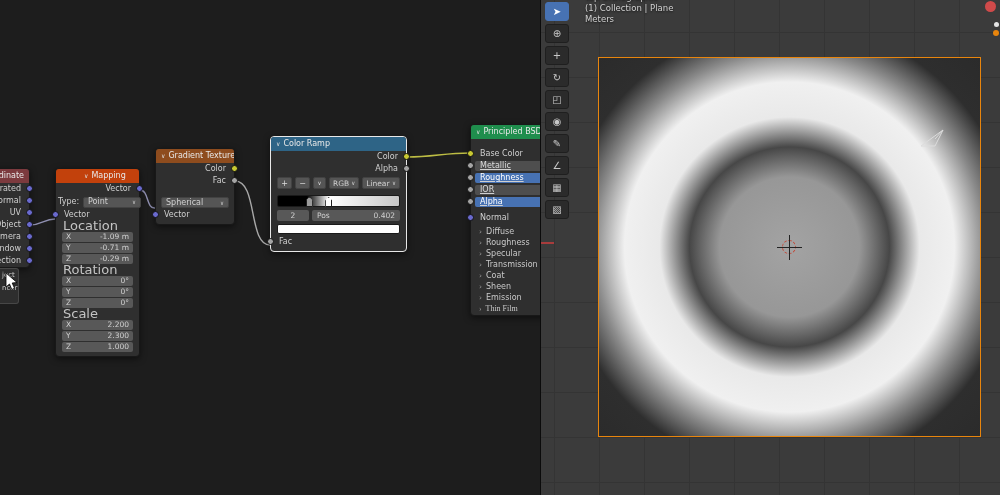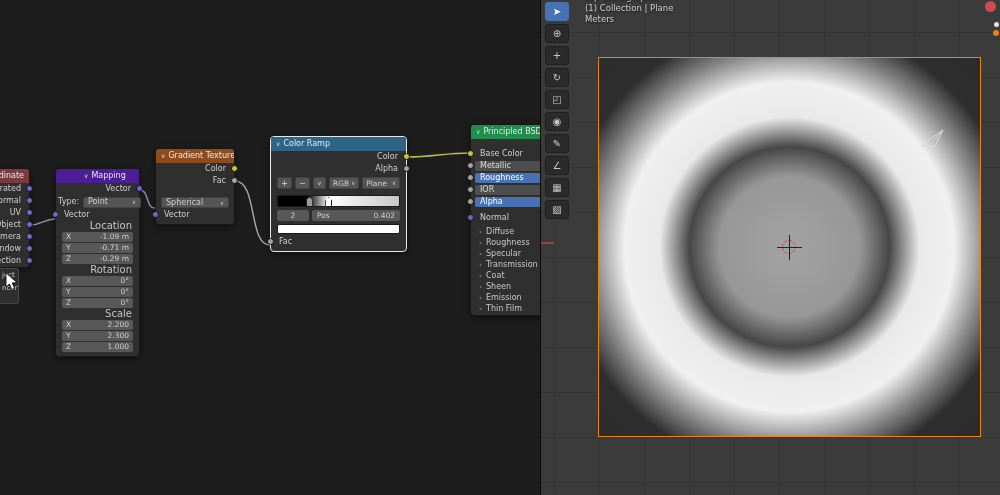--- a/index.html
+++ b/index.html
@@ -11,36 +11,36 @@
   .node-editor{position:absolute;left:0;top:0;width:540px;height:495px;
     background:#1d1d1d;overflow:hidden;}
   .wires{position:absolute;left:0;top:0;pointer-events:none;}
 
   .node{position:absolute;background:#2f2f2f;border:1px solid #181818;border-radius:4px;
     font-size:8px;line-height:12px;color:#d0d0d0;box-shadow:0 2px 6px rgba(0,0,0,.5);}
   .node.selected{border:1px solid #e8e8e8;}
   .node-header{height:14px;line-height:14px;padding:0 5px;border-radius:3px 3px 0 0;
     color:#e8e8e8;white-space:nowrap;overflow:hidden;display:flex;gap:3px;align-items:center;}
   .node-header .chev{font-size:6px;color:#ddd;}
-  .hdr-input{background:#7c3a3e;} .hdr-vector{background:#4c1d95;padding-left:28px;}
+  .hdr-input{background:#7c3a3e;} .hdr-vector{background:#c2410c;padding-left:28px;}
   .hdr-texture{background:#8e4c1e;} .hdr-converter{background:#2e6486;align-items:center;}
   .hdr-shader{background:#1f8e4d;}
 
   .row{position:relative;height:12px;line-height:12px;padding:0 8px;white-space:nowrap;overflow:visible;}
   .row.out{text-align:right;}
   .socket{position:absolute;width:7px;height:7px;border-radius:50%;border:1px solid #111;top:2px;}
   .socket.l{left:-4px;} .socket.r{right:-4px;}
   .sk-vec{background:#6a6ace;} .sk-col{background:#c8c832;} .sk-val{background:#a5a5a5;}
 
   .dropdown{background:#555;border:1px solid #424242;border-radius:2px;height:11px;line-height:10px;
     margin:1px 5px;padding:0 4px;display:flex;justify-content:space-between;align-items:center;}
   .dropdown .arr{font-size:5.5px;color:#ccc;}
   .field{background:#585858;border-radius:2px;height:10px;line-height:10px;margin:1px 6px;
     padding:0 4px;display:flex;justify-content:space-between;font-size:7.5px;}
-  .seclabel{padding:0 7px;height:10px;line-height:10px;font-size:10px;color:#c4c4c4;text-align:right;}
+  .seclabel{padding:0 7px;height:10px;line-height:10px;font-size:13px;color:#c4c4c4;}
   .typebar{display:flex;align-items:center;height:14px;padding:0 0 0 2px;text-align:center;}
   .typebar .dropdown{flex:1;margin:0 5px 0 4px;gap:24px;}
 
   
   .toolrow{display:flex;gap:3px;padding:2px 6px 1px 6px;align-items:center;}
   .sqbtn{background:#555;border:1px solid #424242;border-radius:2px;width:15px;height:12px;
     line-height:11px;text-align:center;font-size:8px;color:#ddd;}
   .sqbtn.sm{width:13px;font-size:5.5px;}
   .dd-inline{background:#555;border:1px solid #424242;border-radius:2px;height:12px;line-height:11px;
     padding:0 3px;display:flex;gap:2px;align-items:center;font-size:7.5px;}
@@ -52,21 +52,21 @@
   .stopmark.inactive{background:#9a9a9a;left:23%;}
   .stopmark.active{background:#fff;left:39%;}
   .idxrow{display:flex;gap:3px;padding:2px 6px 0 6px;}
   .idxfield{background:#585858;border-radius:2px;width:32px;height:11px;line-height:11px;text-align:center;font-size:7.5px;}
   .posfield{background:#585858;border-radius:2px;flex:1;height:11px;line-height:11px;
     padding:0 5px;display:flex;justify-content:space-between;font-size:7.5px;}
   .swatch{height:10px;margin:3px 6px 1px 6px;background:#fff;border-radius:2px;border:1px solid #1a1a1a;}
 
   
   .prow{position:relative;height:12px;line-height:12px;padding:0 9px;white-space:nowrap;}
-  .pfield{position:relative;height:12px;padding:1px 4px 0 4px;}
+  .pfield{position:relative;height:12px;padding:1px 4px 0 4px;text-decoration:underline;}
   .pfield .inner{height:10px;line-height:10px;border-radius:2px;padding:0 5px;background:#4e4e4e;color:#ddd;}
   .pfield.hl .inner{background:#4772b3;color:#fff;}
   .panelrow{height:11px;line-height:11px;padding:0 8px;color:#c9c9c9;white-space:nowrap;}
   .panelrow .pc{color:#9f9f9f;margin-right:4px;font-size:7.5px;}
 
   
   .fragment{position:absolute;left:0;top:268;width:19px;height:36px;background:#2e2e2e;
     border:1px solid #474747;border-left:none;border-radius:0 3px 3px 0;font-size:7px;color:#cfcfcf;}
   .fragment div{padding-left:2px;height:13px;line-height:13px;}
 
@@ -211,21 +211,21 @@
 
       <div class="toolrow">
         <div class="sqbtn">+</div>
         <div class="sqbtn">−</div>
         <div class="sqbtn sm">∨</div>
         <div class="dd-inline">
           <span>RGB</span>
           <span class="arr">∨</span>
         </div>
         <div class="dd-inline" style="flex:1;justify-content:space-between;">
-          <span>Plane</span>
+          <span>Linear</span>
           <span class="arr">∨</span>
         </div>
       </div>
 
       <div class="rampbar">
         <div class="stopmark inactive"></div>
         <div class="stopmark active"></div>
       </div>
 
       <div class="idxrow">
@@ -267,21 +267,21 @@
       <div style="height:4px;"></div>
       <div class="prow"><span>Normal</span><span class="socket l sk-vec"></span></div>
       <div style="height:2px;"></div>
       <div class="panelrow"><span class="pc">›</span><span>Diffuse</span></div>
       <div class="panelrow"><span class="pc">›</span><span>Roughness</span></div>
       <div class="panelrow"><span class="pc">›</span><span>Specular</span></div>
       <div class="panelrow"><span class="pc">›</span><span>Transmission</span></div>
       <div class="panelrow"><span class="pc">›</span><span>Coat</span></div>
       <div class="panelrow"><span class="pc">›</span><span>Sheen</span></div>
       <div class="panelrow"><span class="pc">›</span><span>Emission</span></div>
-      <div class="panelrow" style="margin-bottom:1px;"><span class="pc">›</span><span>Thin Film</span></div>
+      <div class="panelrow" style="margin-bottom:1px;font-family:Liberation Serif, serif;"><span class="pc">›</span><span>Thin Film</span></div>
     </div>
 
     <svg class="mouse-cursor" width="14" height="18">
       <polygon points="1,0 1,14 4.5,11 6.8,16.5 9.5,15.3 7.2,10 12,9.5" fill="#fff" stroke="#000" stroke-width="0.8"></polygon>
     </svg>
   </div>
 
   <div class="viewport">
 
     <div class="plane">

